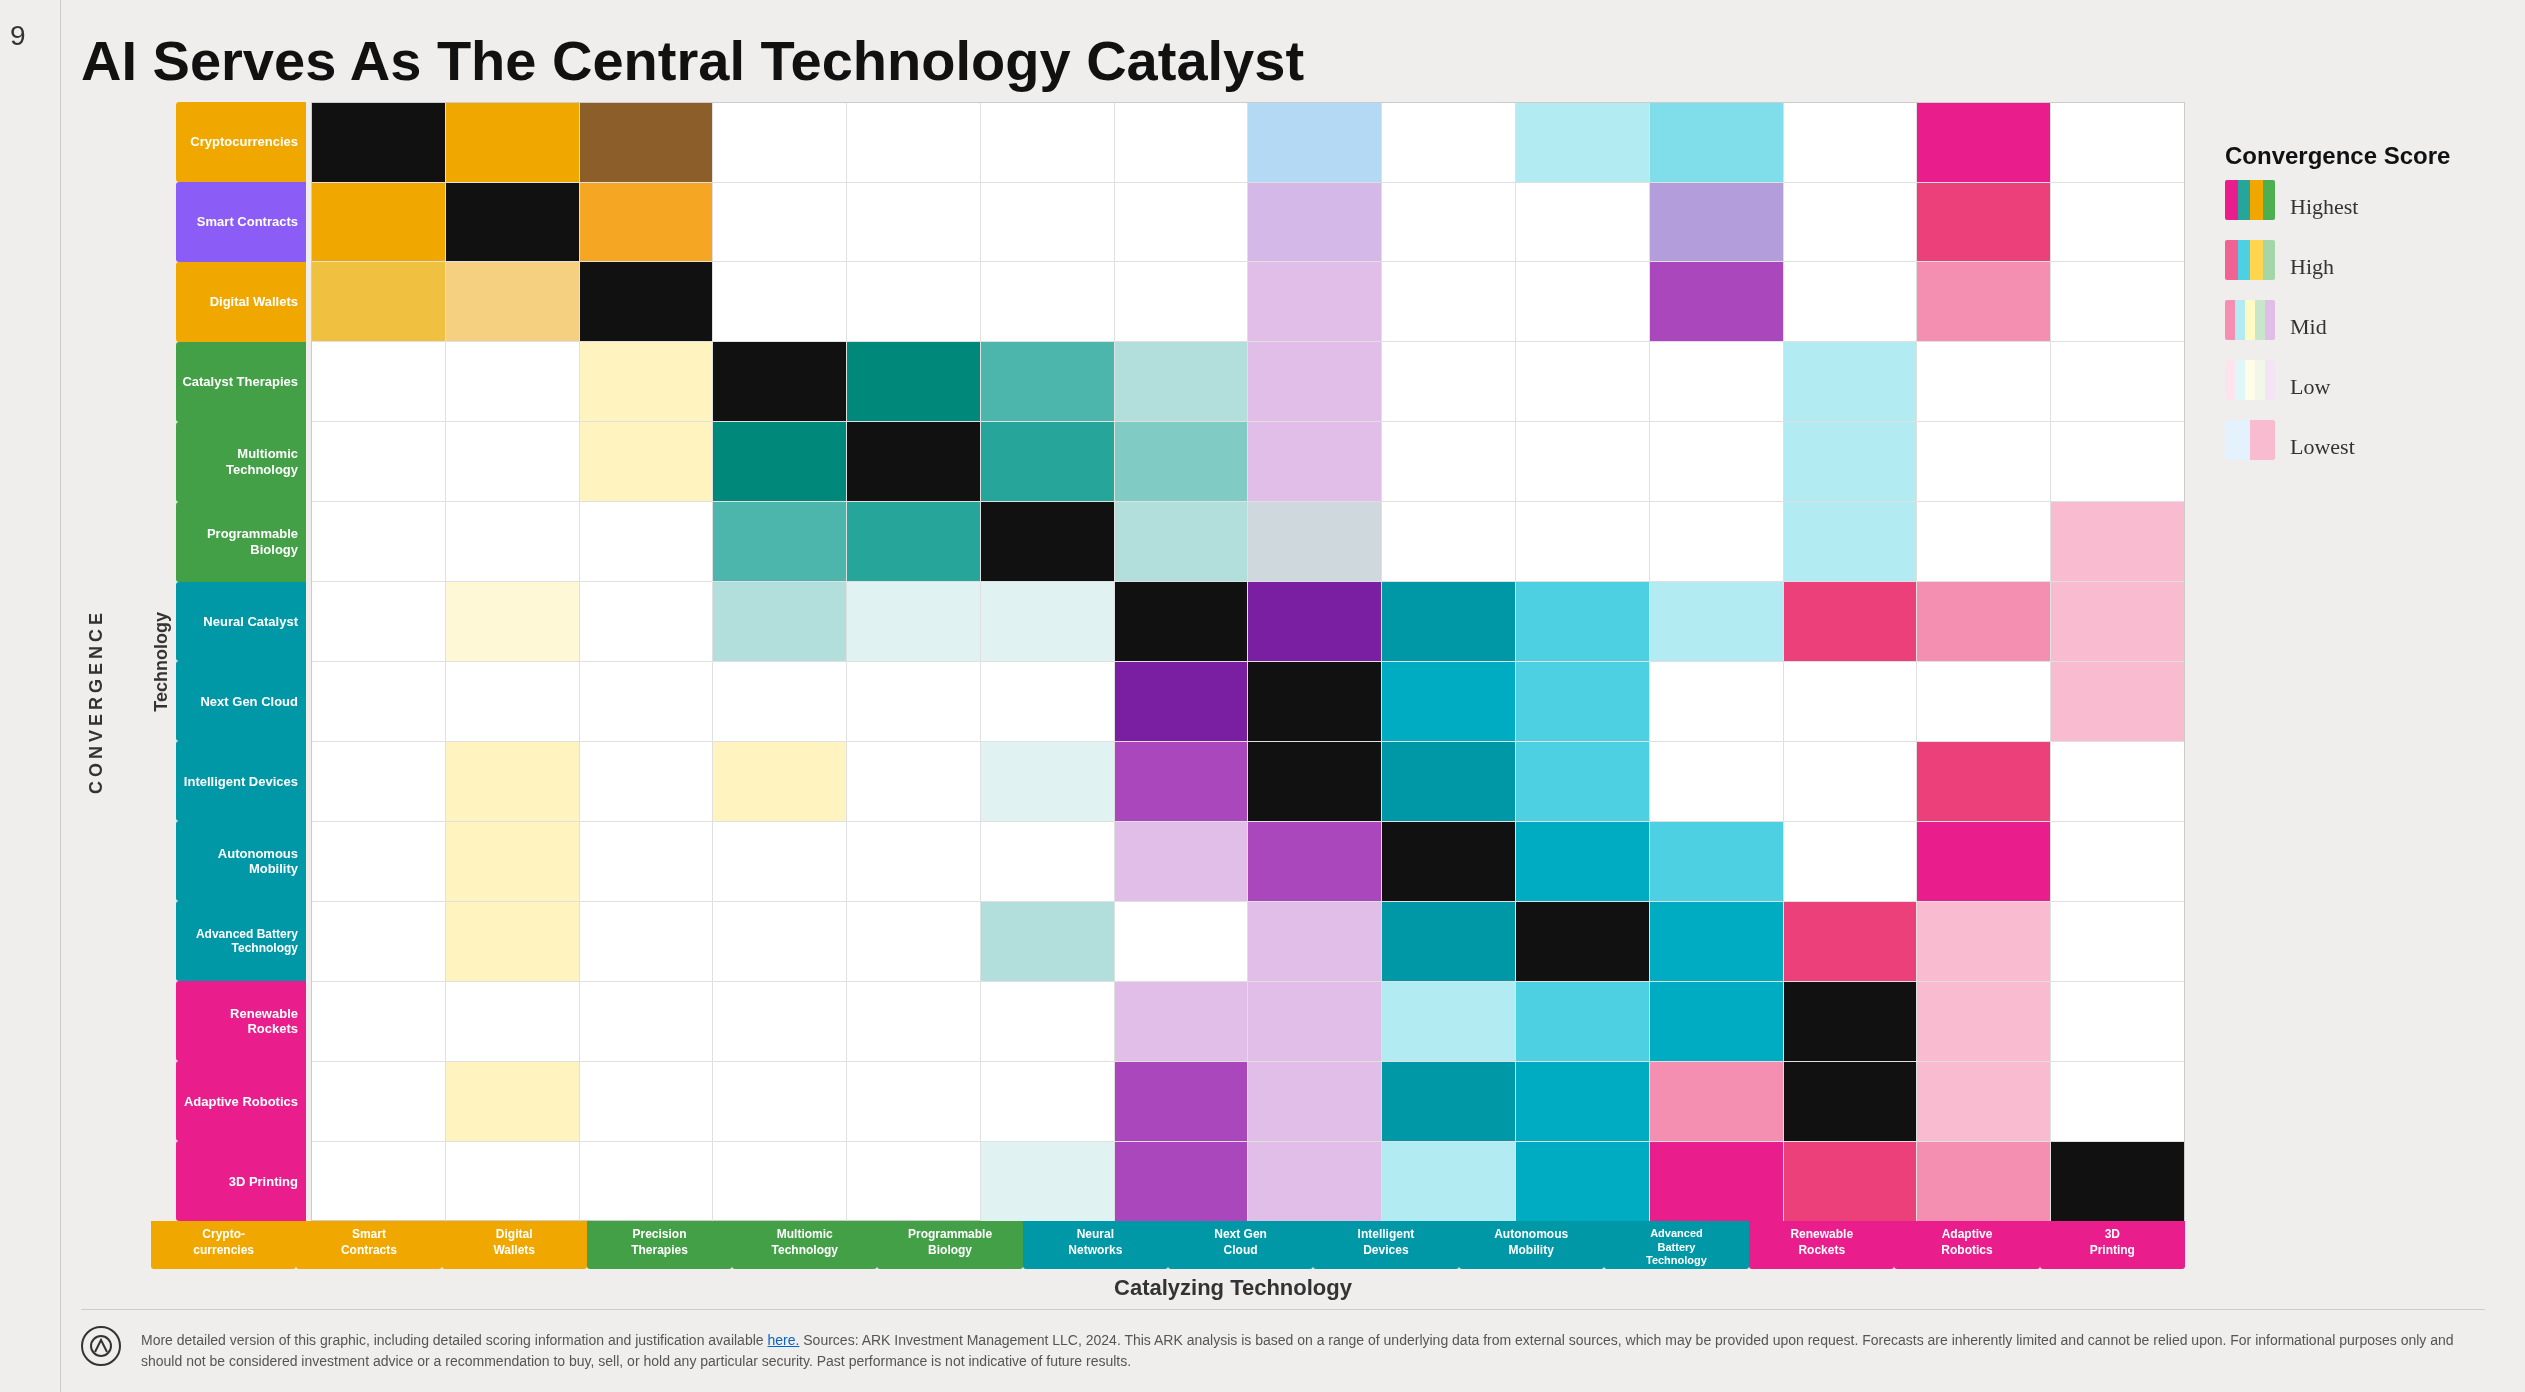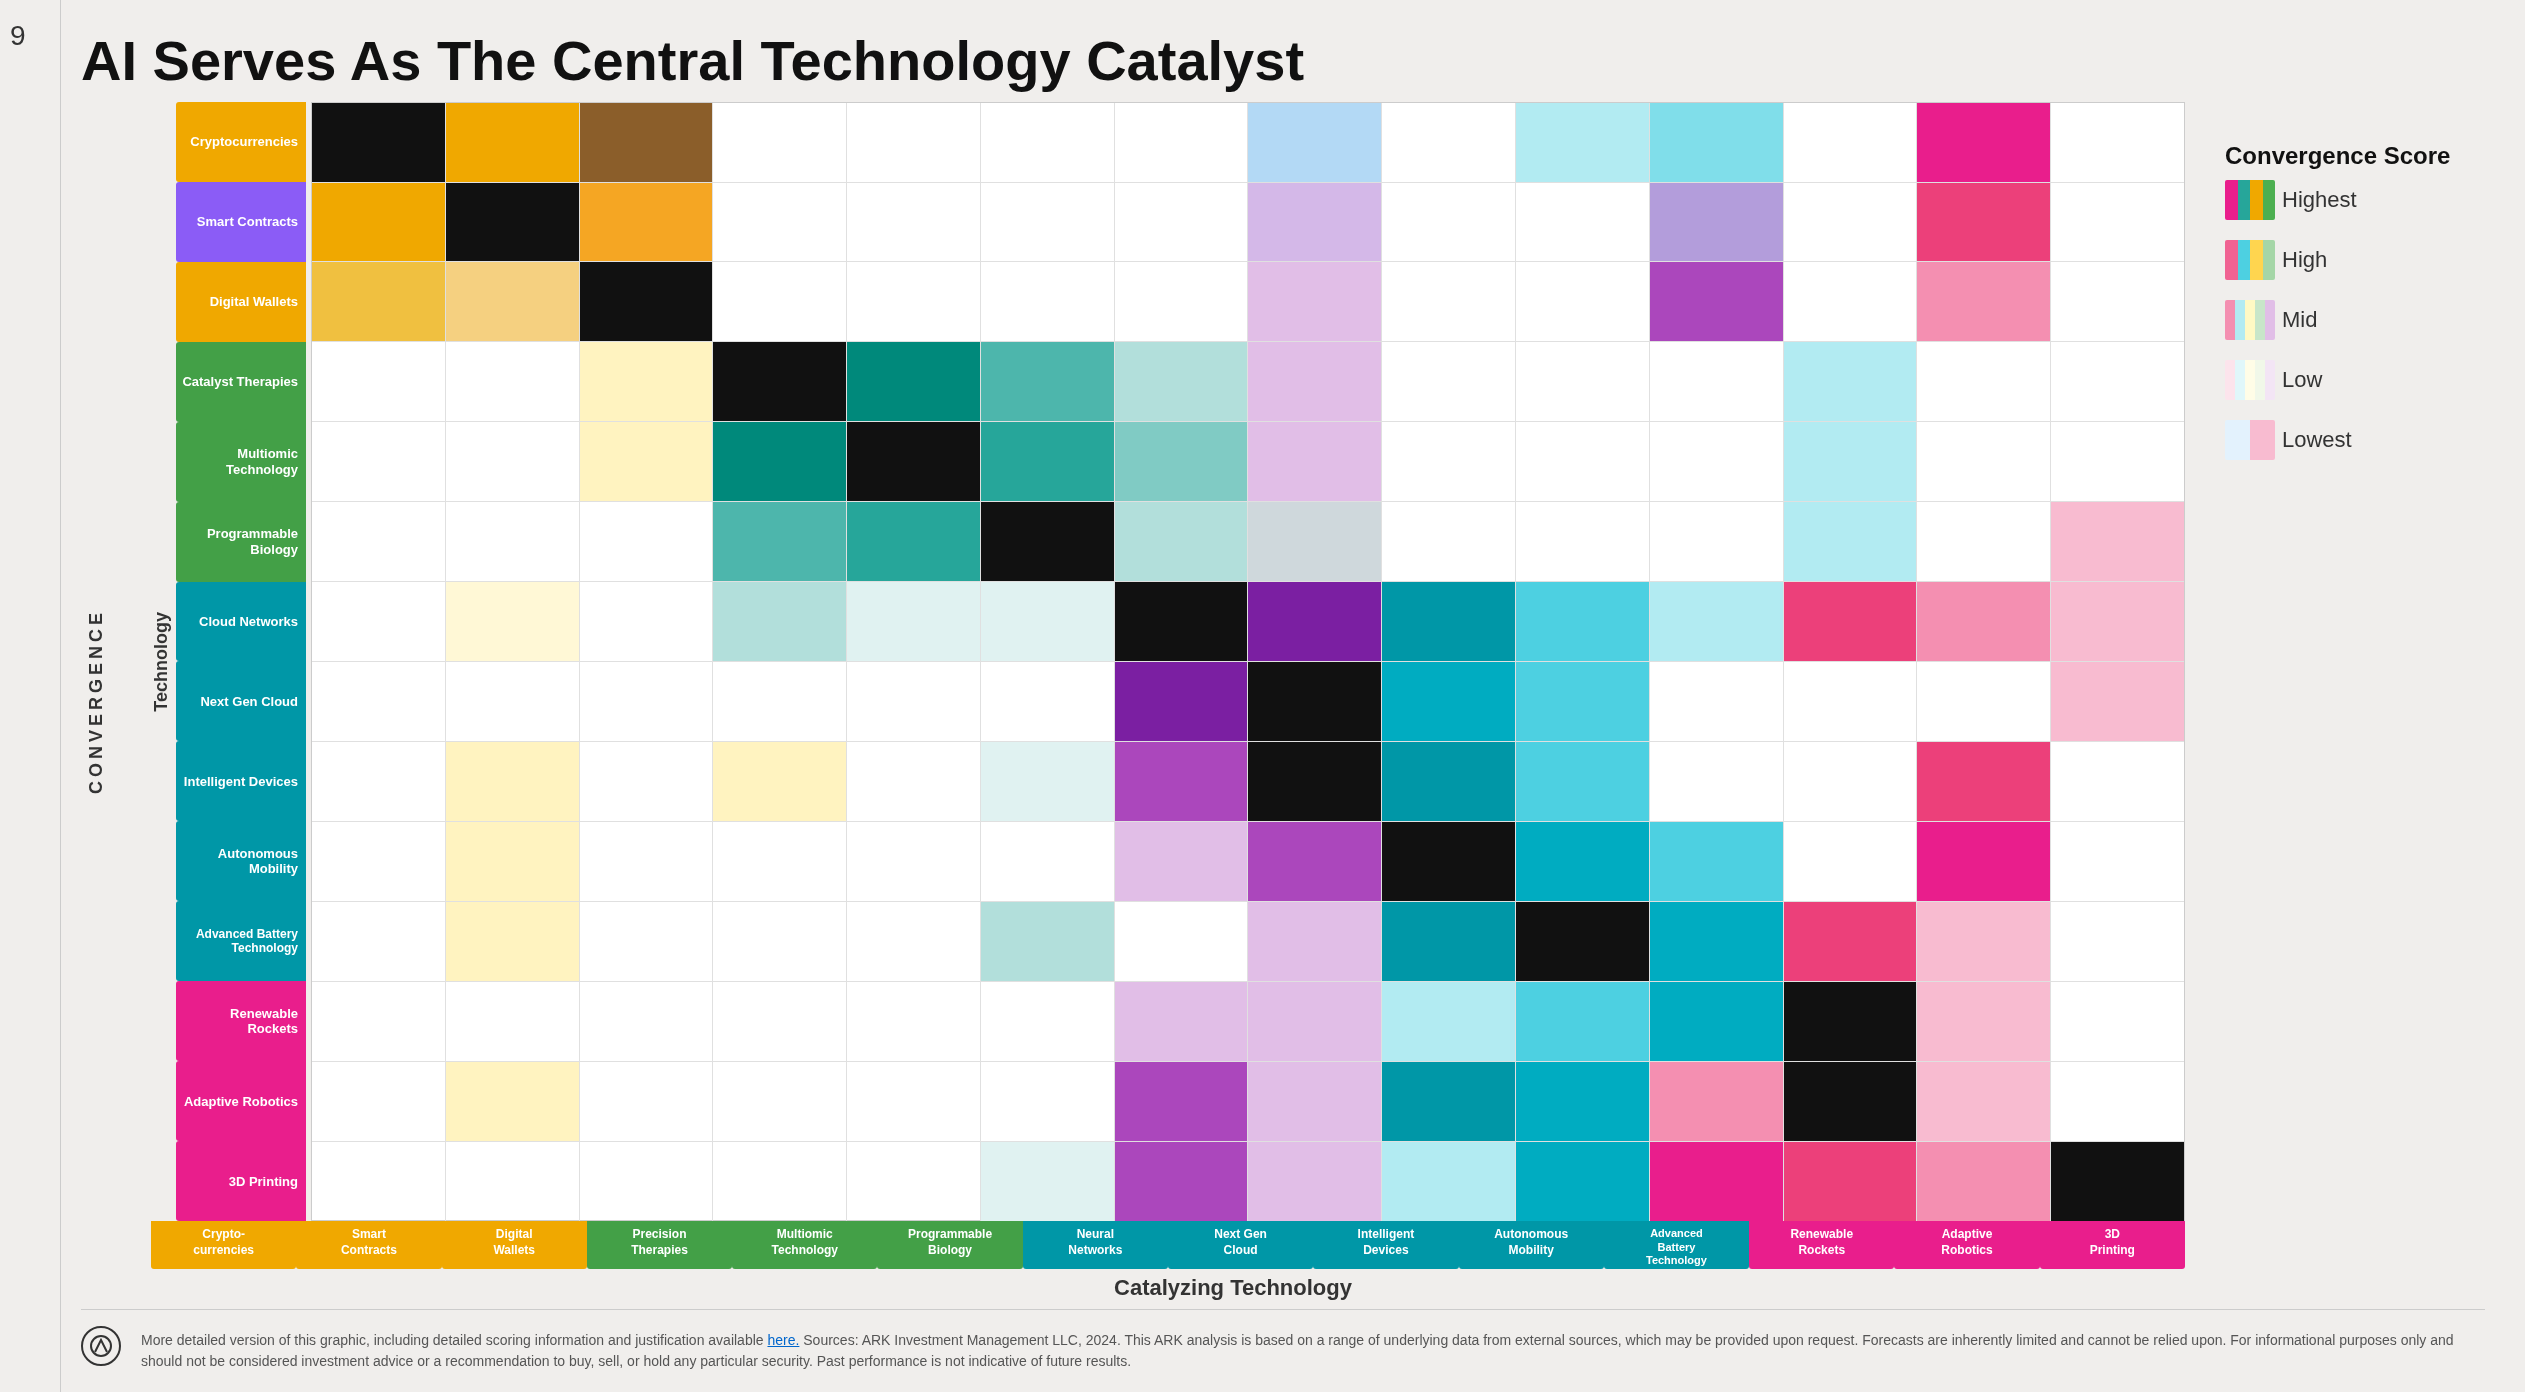--- a/index.html
+++ b/index.html
@@ -212,23 +212,24 @@
 
     .legend-title {
       font-size: 24px;
       font-weight: 800;
       color: #111;
       margin-bottom: 10px;
     }
 
     .legend-item {
       display: flex;
-      align-items: center;
-      gap: 7px;
+      align-items: flex-end;
+      gap: 15px;
       margin-bottom: 20px;
+      font-family: Liberation Serif, serif;
     }
 
     .legend-label-text {
       font-size: 22px;
       color: #333;
       font-weight: 500;
     }
 
     .footer {
       font-size: 14px;
@@ -294,21 +295,21 @@
             <div class="y-label" style="background:#8b5cf6;color:white;border-radius:3px 0 0 3px;padding:2px 8px 2px 4px;font-weight:600;font-size:13px;text-align:right;display:flex;align-items:center;justify-content:flex-end;">Smart Contracts</div>
 
             <div class="y-label" style="background:#f0a800;color:white;border-radius:3px 0 0 3px;padding:2px 8px 2px 4px;font-weight:600;font-size:13px;text-align:right;display:flex;align-items:center;justify-content:flex-end;">Digital Wallets</div>
 
             <div class="y-label" style="background:#43a047;color:white;border-radius:3px 0 0 3px;padding:2px 8px 2px 4px;font-weight:600;font-size:13px;text-align:right;display:flex;align-items:center;justify-content:flex-end;">Catalyst Therapies</div>
 
             <div class="y-label" style="background:#43a047;color:white;border-radius:3px 0 0 3px;padding:2px 8px 2px 4px;font-weight:600;font-size:13px;text-align:right;display:flex;align-items:center;justify-content:flex-end;">Multiomic Technology</div>
 
             <div class="y-label" style="background:#43a047;color:white;border-radius:3px 0 0 3px;padding:2px 8px 2px 4px;font-weight:600;font-size:13px;text-align:right;display:flex;align-items:center;justify-content:flex-end;">Programmable Biology</div>
 
-            <div class="y-label" style="background:#0097a7;color:white;border-radius:3px 0 0 3px;padding:2px 8px 2px 4px;font-weight:600;font-size:13px;text-align:right;display:flex;align-items:center;justify-content:flex-end;">Cloud Networks</div>
+            <div class="y-label" style="background:#0097a7;color:white;border-radius:3px 0 0 3px;padding:2px 8px 2px 4px;font-weight:600;font-size:13px;text-align:right;display:flex;align-items:center;justify-content:flex-end;">Neural Catalyst</div>
 
             <div class="y-label" style="background:#0097a7;color:white;border-radius:3px 0 0 3px;padding:2px 8px 2px 4px;font-weight:600;font-size:13px;text-align:right;display:flex;align-items:center;justify-content:flex-end;">Next Gen Cloud</div>
 
             <div class="y-label" style="background:#0097a7;color:white;border-radius:3px 0 0 3px;padding:2px 8px 2px 4px;font-weight:600;font-size:13px;text-align:right;display:flex;align-items:center;justify-content:flex-end;">Intelligent Devices</div>
 
             <div class="y-label" style="background:#0097a7;color:white;border-radius:3px 0 0 3px;padding:2px 8px 2px 4px;font-weight:600;font-size:13px;text-align:right;display:flex;align-items:center;justify-content:flex-end;">Autonomous Mobility</div>
 
             <div class="y-label" style="background:#0097a7;color:white;border-radius:3px 0 0 3px;padding:2px 8px 2px 4px;font-weight:600;font-size:12px;text-align:right;display:flex;align-items:center;justify-content:flex-end;line-height:1.2;">Advanced Battery Technology</div>
 
             <div class="y-label" style="background:#e91e8c;color:white;border-radius:3px 0 0 3px;padding:2px 8px 2px 18px;font-weight:600;font-size:13px;text-align:right;display:flex;align-items:center;justify-content:flex-end;">Renewable Rockets</div>

